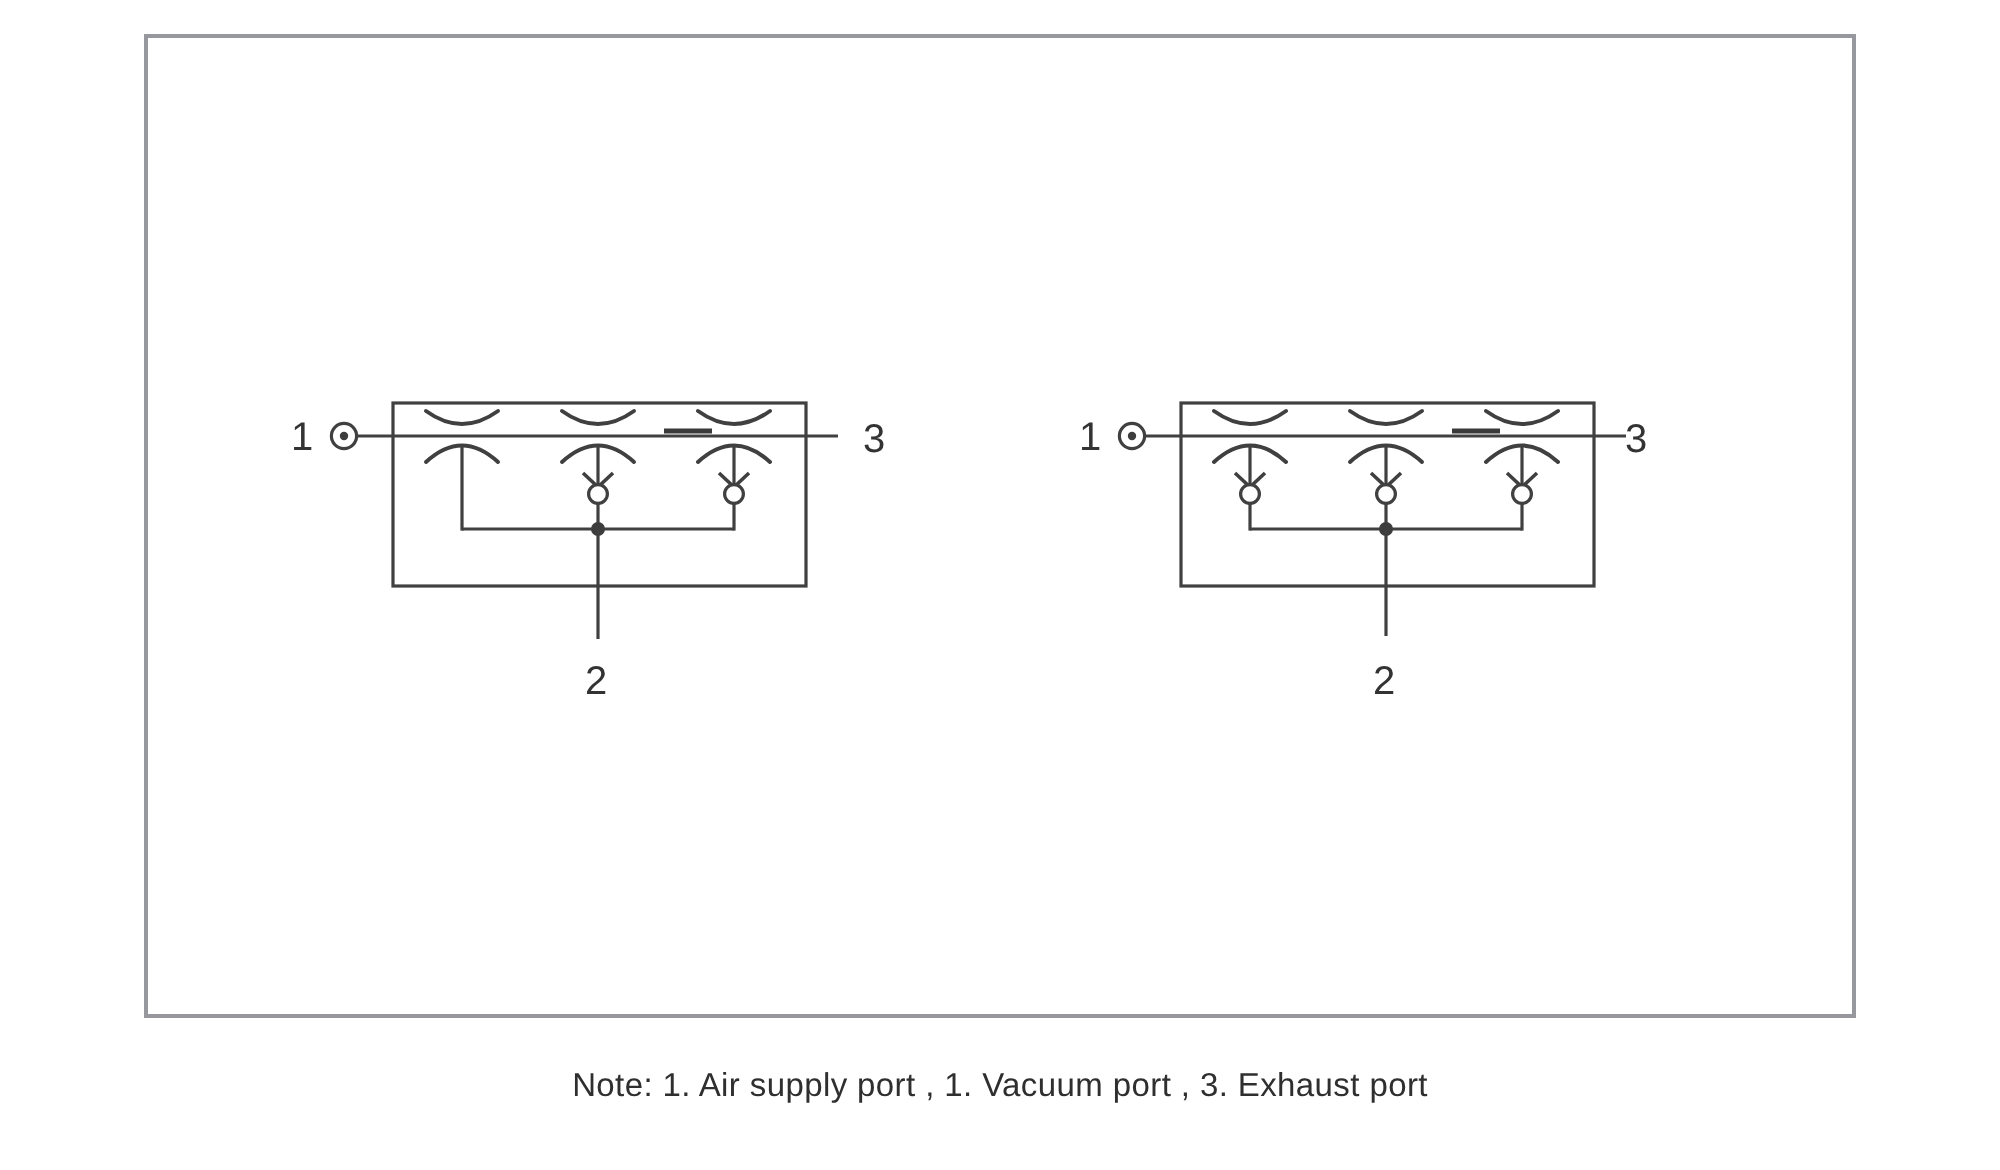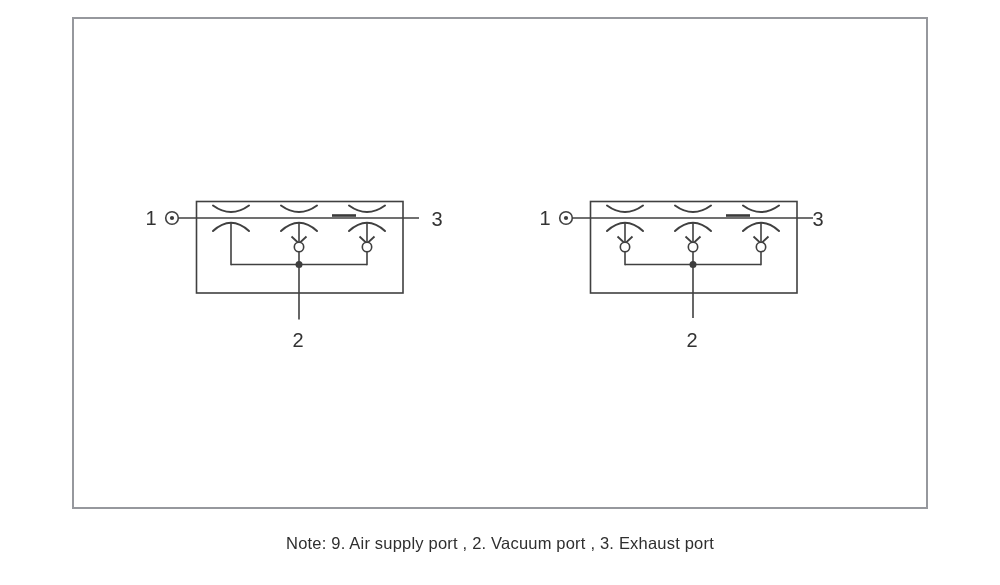--- a/index.html
+++ b/index.html
@@ -179,13 +179,13 @@
     <circle class="dot" cx="693" cy="264.5" r="3.5"></circle>
 
     <line class="ln" x1="693" y1="264.5" x2="693" y2="318"></line>
 
     <text class="portlabel" x="545" y="225" text-anchor="middle">1</text>
     <text class="portlabel" x="818" y="226" text-anchor="middle">3</text>
     <text class="portlabel" x="692" y="347" text-anchor="middle">2</text>
   </g>
 </svg>
 
-<div class="note">Note: 9. Air supply port ,  2. Vacuum port ,  3. Exhaust port</div>
+<div class="note">Note: 1. Air supply port ,  1. Vacuum port ,  3. Exhaust port</div>
 
 </body></html>

